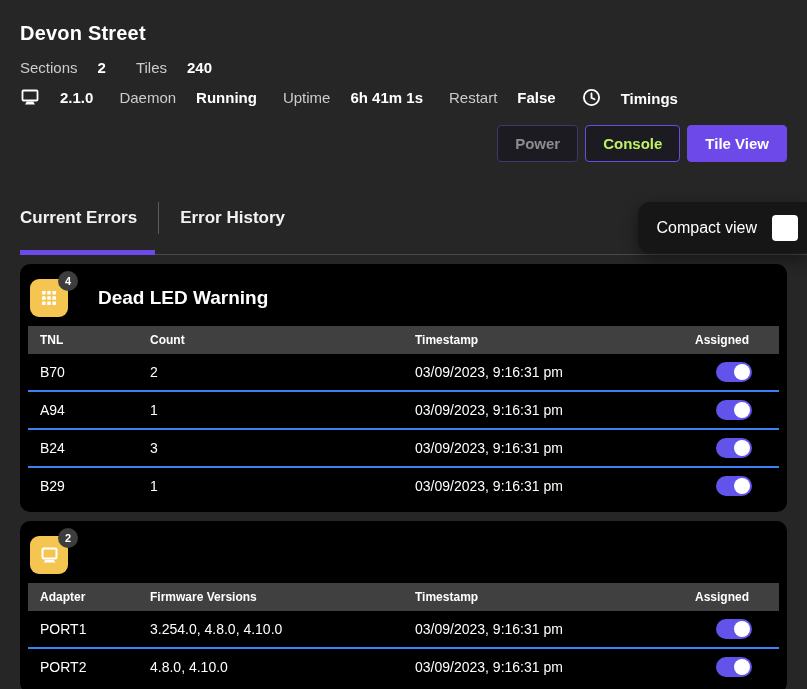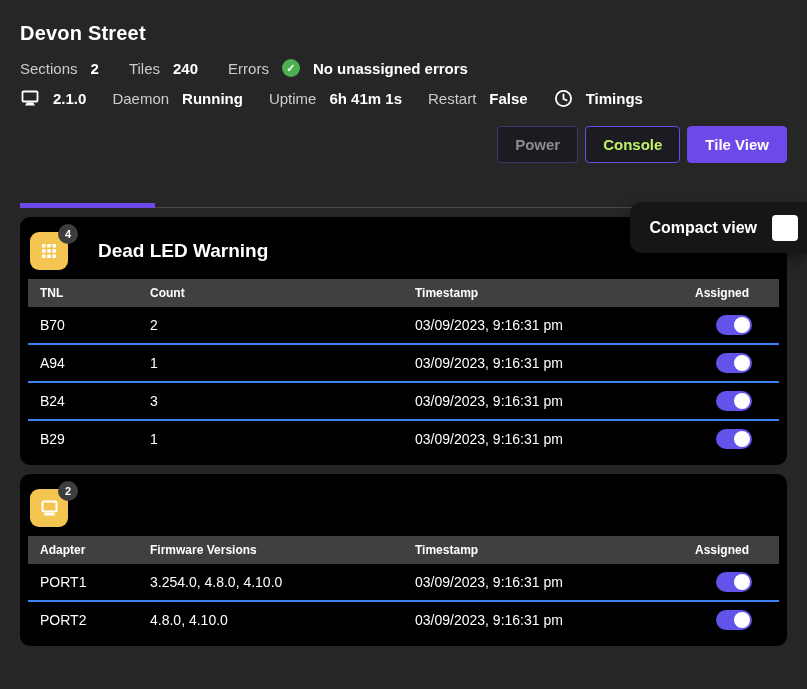--- a/index.html
+++ b/index.html
@@ -11,21 +11,21 @@
     overflow: hidden;
   }
   .page { position: relative; width: 807px; height: 682px; padding: 0 20px; }
 
   
   .title { padding-top: 22px; font-size: 20px; font-weight: bold; letter-spacing: .2px; }
 
   .stats-row, .status-row { display: flex; align-items: center; font-size: 15px; }
   .stats-row { margin-top: 14px; gap: 30px; }
   .status-row { margin-top: 12px; gap: 26px; }
-  .stat { display: flex; align-items: center; gap: 13px; }
+  .stat { display: flex; align-items: flex-end; gap: 20px; }
   .lbl { color: #cccccc; font-weight: normal; }
   .val { color: #ffffff; font-weight: bold; }
 
   .check-circle {
     width: 18px; height: 18px; border-radius: 50%;
     background: #4caf50; display: inline-flex; align-items: center; justify-content: center;
     font-size: 11px; font-weight: bold; color: #fff;
   }
   .inline-icon { display: inline-flex; align-items: center; }
 
@@ -54,21 +54,21 @@
   .tab-indicator { position: absolute; left: 0; top: 0; width: 135px; height: 5px; background: #6c49e8; z-index: 1; }
 
   
   .compact-panel {
     position: absolute; top: 202px; right: 0; height: 51px; z-index: 5;
     display: flex; align-items: center; gap: 15px;
     background: #161616; border-radius: 12px 0 0 12px;
     padding: 0 9px 0 19px;
     box-shadow: 0 6px 16px rgba(0,0,0,.45);
   }
-  .compact-label { font-size: 16px; font-weight: bold; color: #fff; }
+  .compact-label { font-size: 16px; font-weight: normal; color: #fff; }
   .checkbox { width: 26px; height: 26px; background: #ffffff; border-radius: 4px; cursor: pointer; }
 
   
   .card {
     background: #000000; border-radius: 10px;
     margin-top: 9px; padding: 8px;
   }
   .card-head { display: flex; align-items: center; gap: 30px; padding: 7px 2px 9px 2px; }
   .icon-tile {
     position: relative; width: 38px; height: 38px; border-radius: 9px;
@@ -118,25 +118,20 @@
 
   <div class="stats-row">
     <div class="stat">
       <span class="lbl">Sections</span>
       <span class="val">2</span>
     </div>
     <div class="stat">
       <span class="lbl">Tiles</span>
       <span class="val">240</span>
     </div>
-    <div class="stat">
-      <span class="lbl">Errors</span>
-      <span class="check-circle">✓</span>
-      <span class="val">No unassigned errors</span>
-    </div>
   </div>
 
   <div class="status-row">
     <div class="stat">
       <span class="inline-icon">
         <svg width="20" height="17" viewBox="0 0 20 17">
           <rect x="2.5" y="1.5" width="15" height="10" rx="1" fill="none" stroke="#ffffff" stroke-width="1.8"></rect>
           <path d="M5 15.5 L15 15.5 L13.2 12.5 L6.8 12.5 Z" fill="#ffffff"></path>
         </svg>
       </span>
@@ -165,20 +160,25 @@
     </div>
   </div>
 
   <div class="actions">
     <button class="btn btn-power">Power</button>
     <button class="btn btn-console">Console</button>
     <button class="btn btn-primary">Tile View</button>
   </div>
 
   <div class="tabbar">
+    <div class="tabs">
+      <div class="tab">Current Errors</div>
+      <div class="tab-divider"></div>
+      <div class="tab">Error History</div>
+    </div>
     <div class="tab-rule">
       <span class="tab-indicator"></span>
     </div>
   </div>
 
   <div class="compact-panel">
     <span class="compact-label">Compact view</span>
     <span class="checkbox"></span>
   </div>
 

